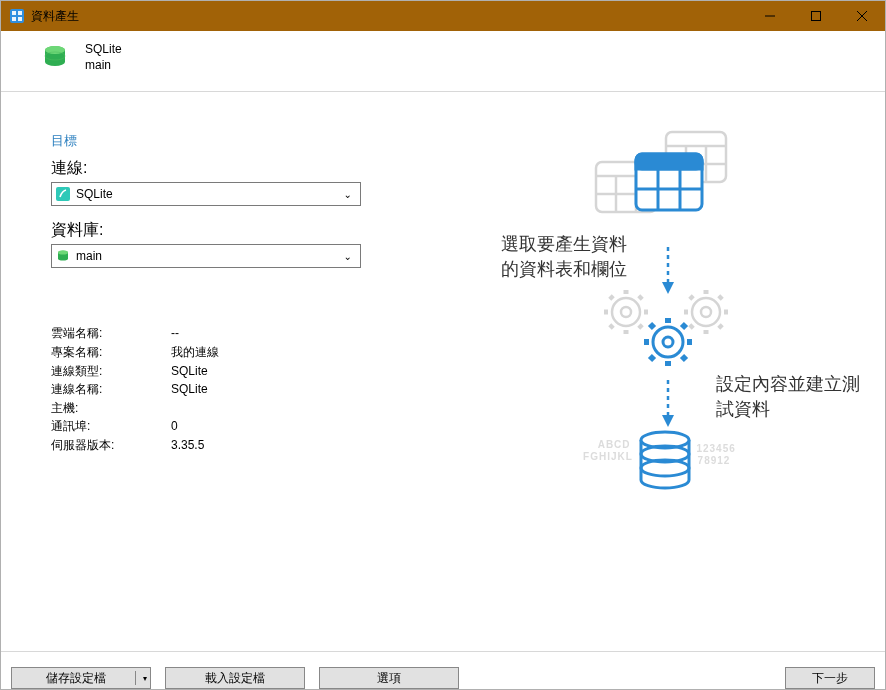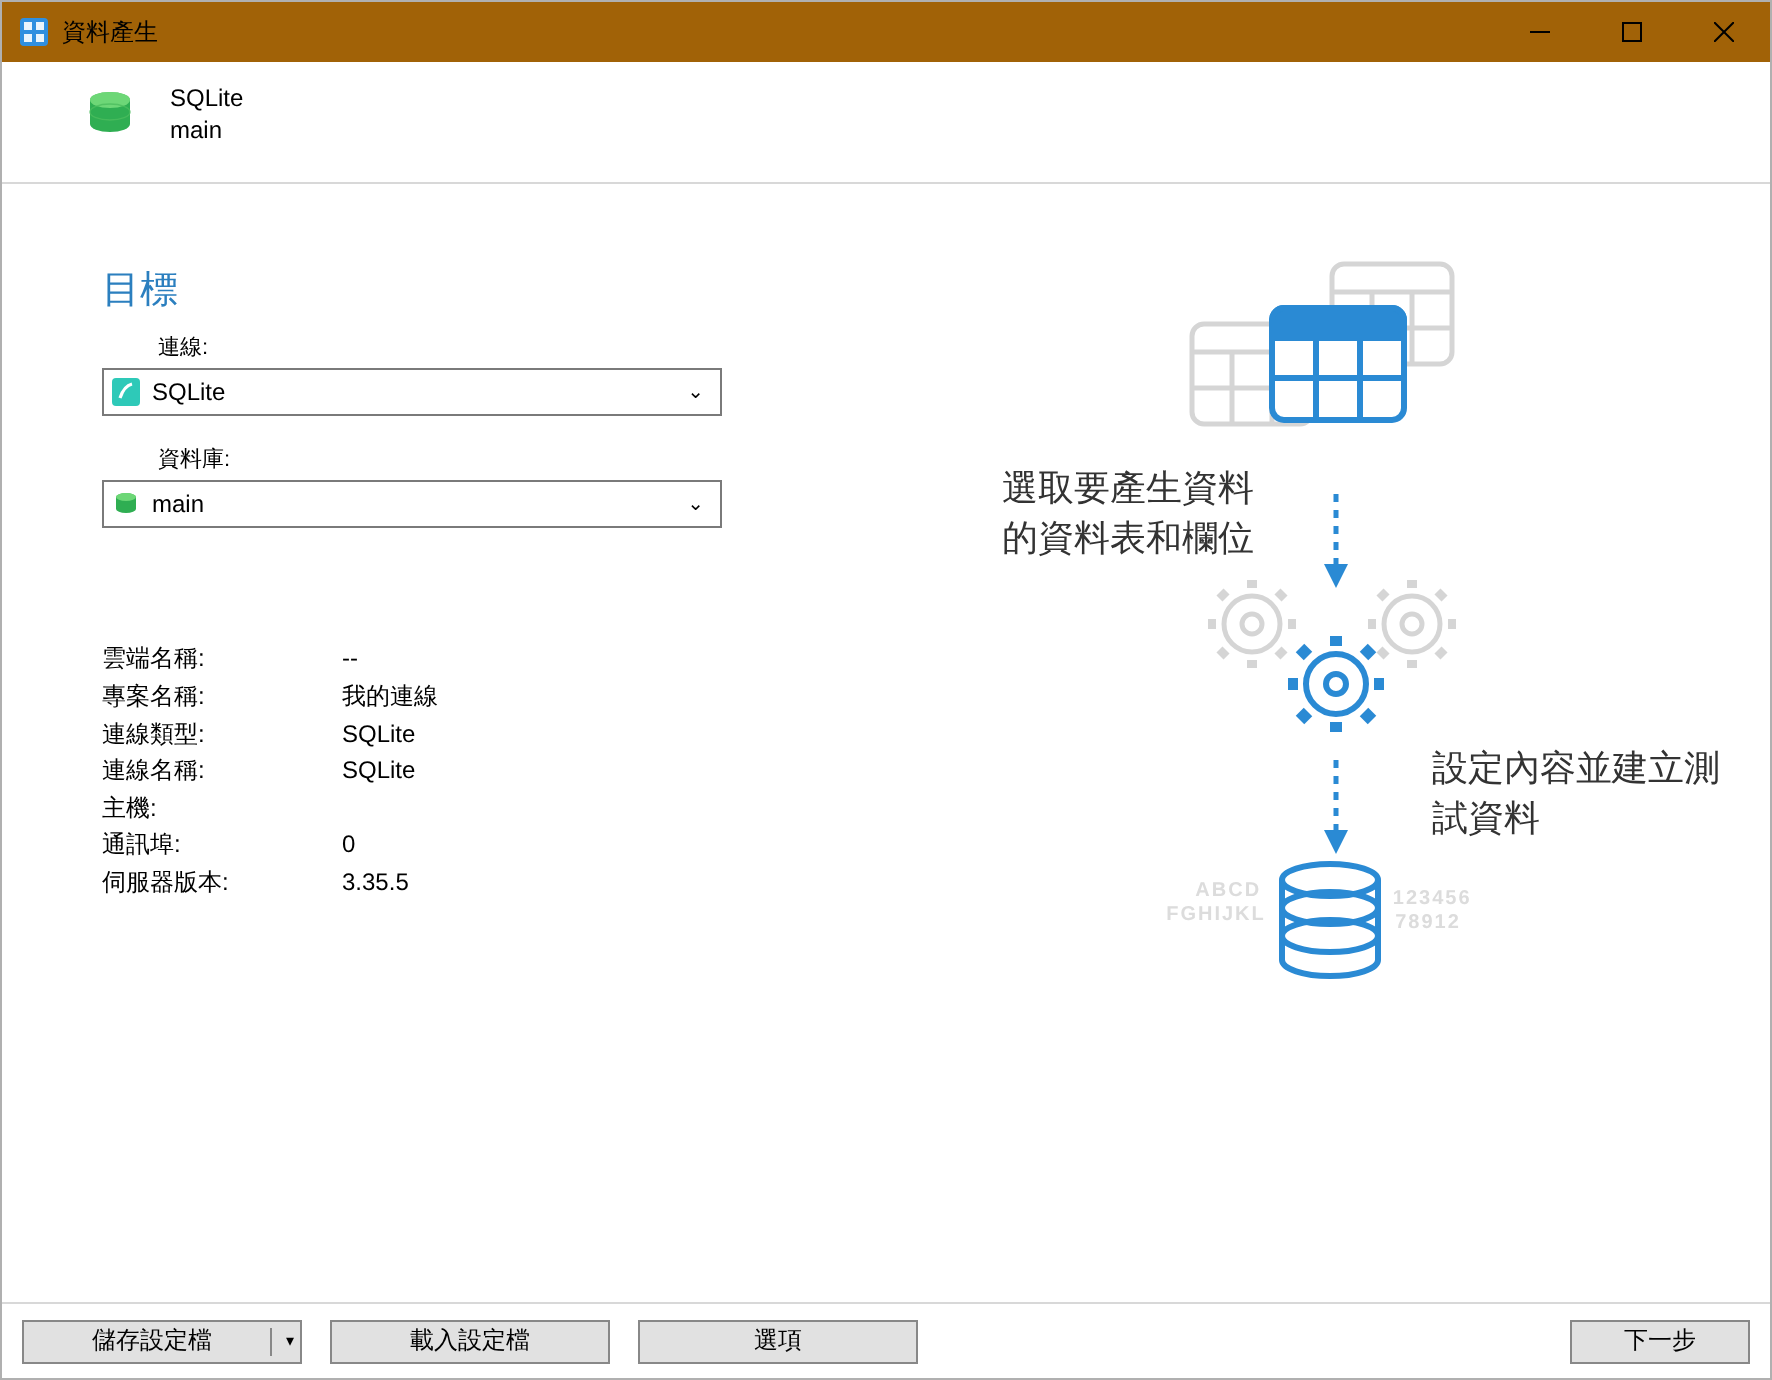--- a/index.html
+++ b/index.html
@@ -47,27 +47,26 @@
 .db-texts { display: flex; flex-direction: column; line-height: 1.35; }
 
 .content {
   position: relative;
   padding: 40px 30px 0 50px;
   display: flex;
 }
 .left-col { width: 380px; }
 .section-title {
   color: #2b7fbf;
-  font-size: 19px;
+  font-size: 13px;
   margin-bottom: 8px;
 }
 .field-label {
-  font-size: 11px;
+  font-size: 16px;
   margin-bottom: 3px;
-  margin-left: 28px;
 }
 .select-box {
   width: 310px;
   height: 24px;
   border: 1px solid #7a7a7a;
   display: flex;
   align-items: center;
   padding: 0 4px;
   gap: 6px;
   background: #fff;
@@ -107,21 +106,21 @@
   color: #333;
   line-height: 1.35;
 }
 
 .footer {
   position: absolute;
   left: 0; right: 0; bottom: 0;
   height: 38px;
   border-top: 1px solid #d8d8d8;
   display: flex;
-  align-items: center;
+  align-items: flex-end;
   padding: 0 10px;
   gap: 14px;
 }
 .btn {
   height: 22px;
   min-width: 140px;
   border: 1px solid #888;
   background: #e1e1e1;
   display: inline-flex;
   align-items: center;

